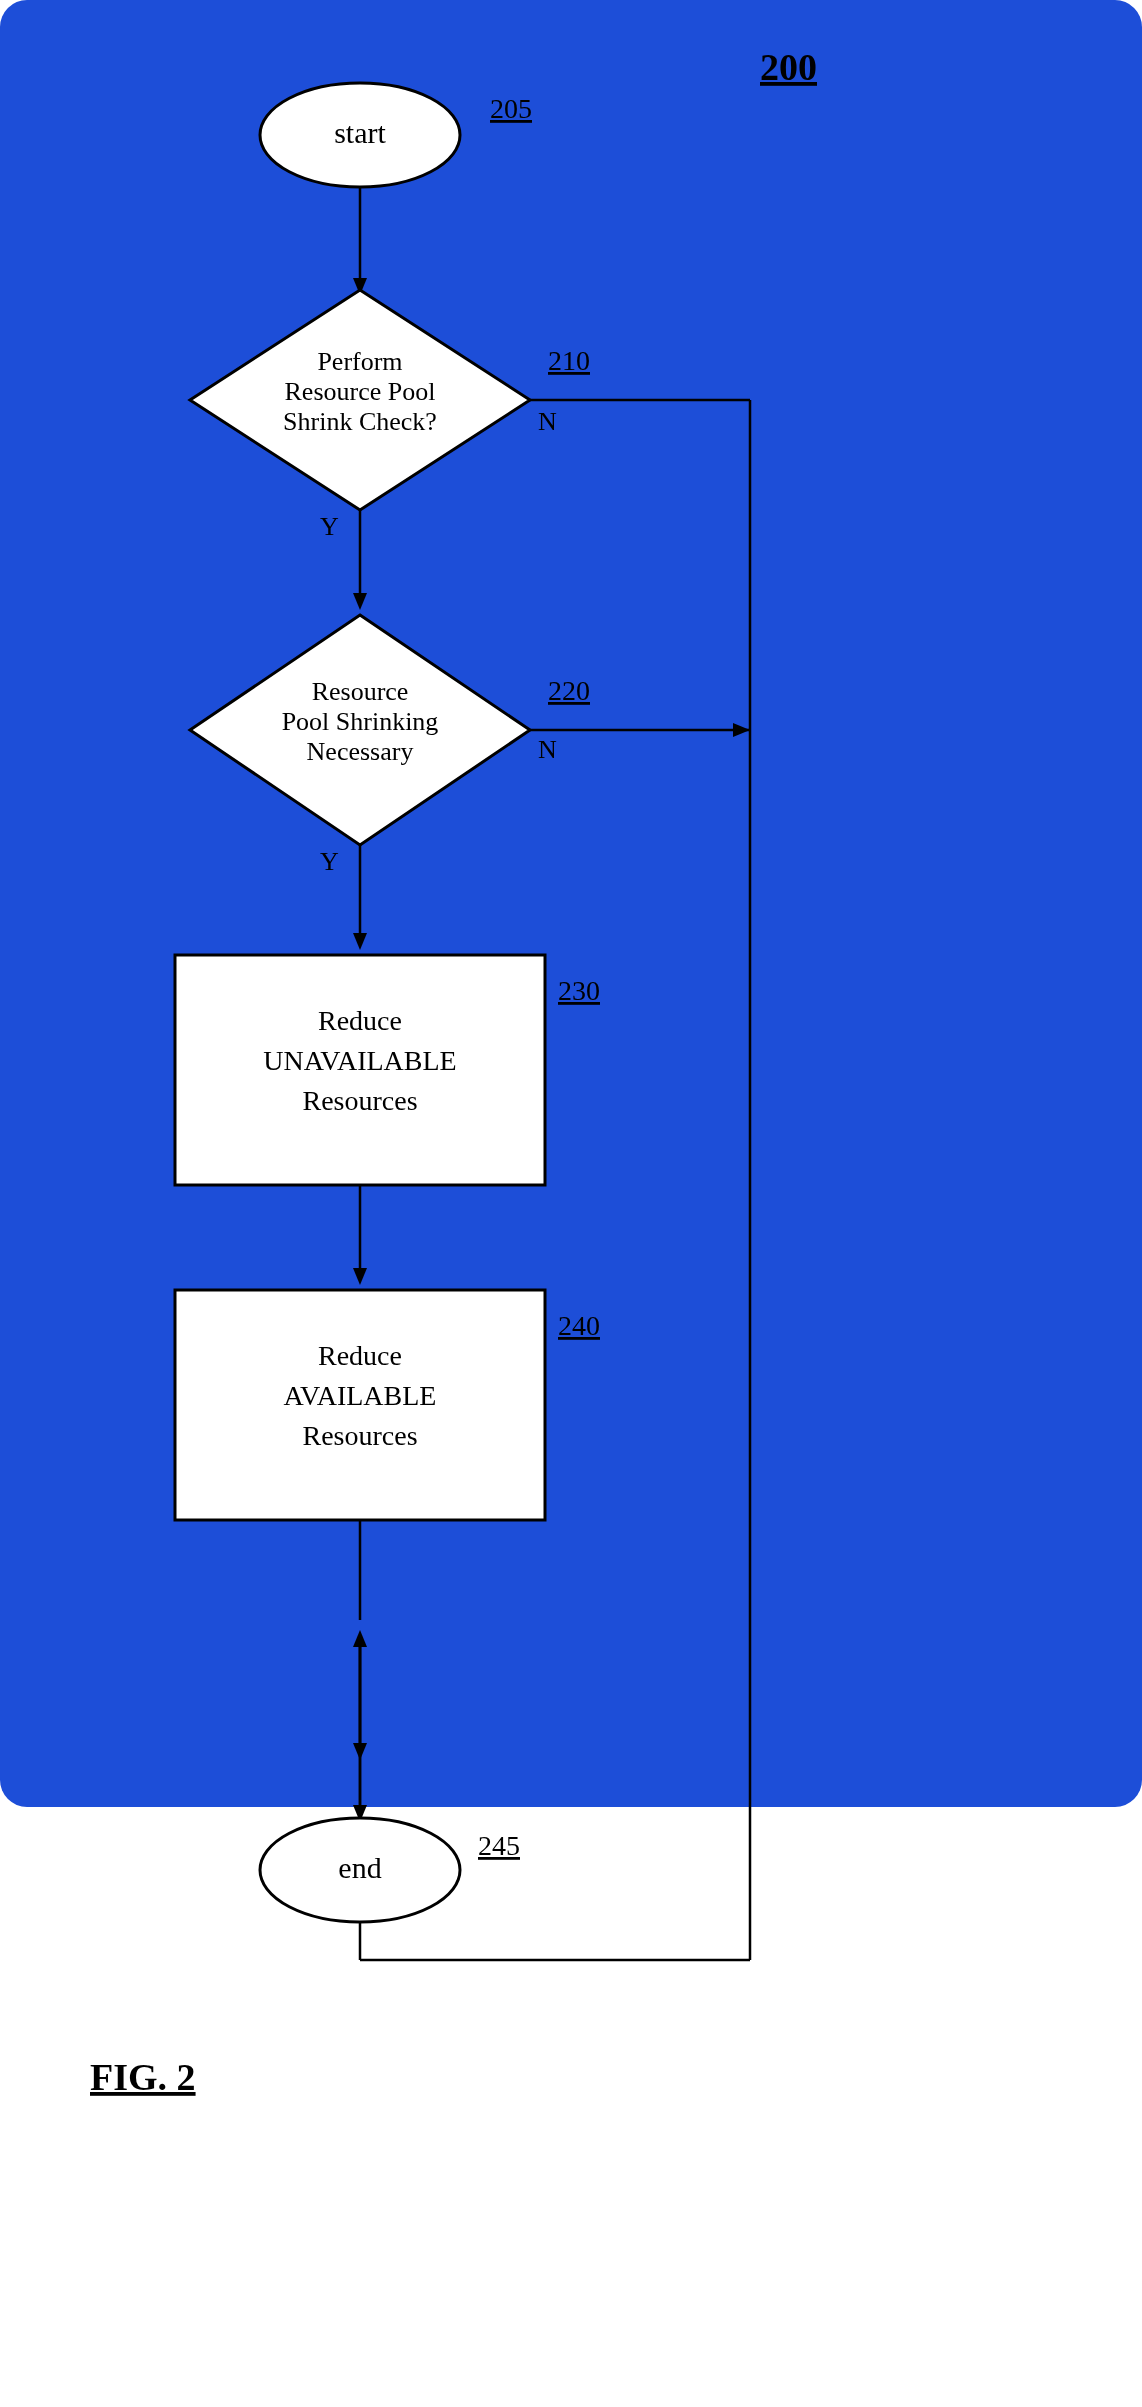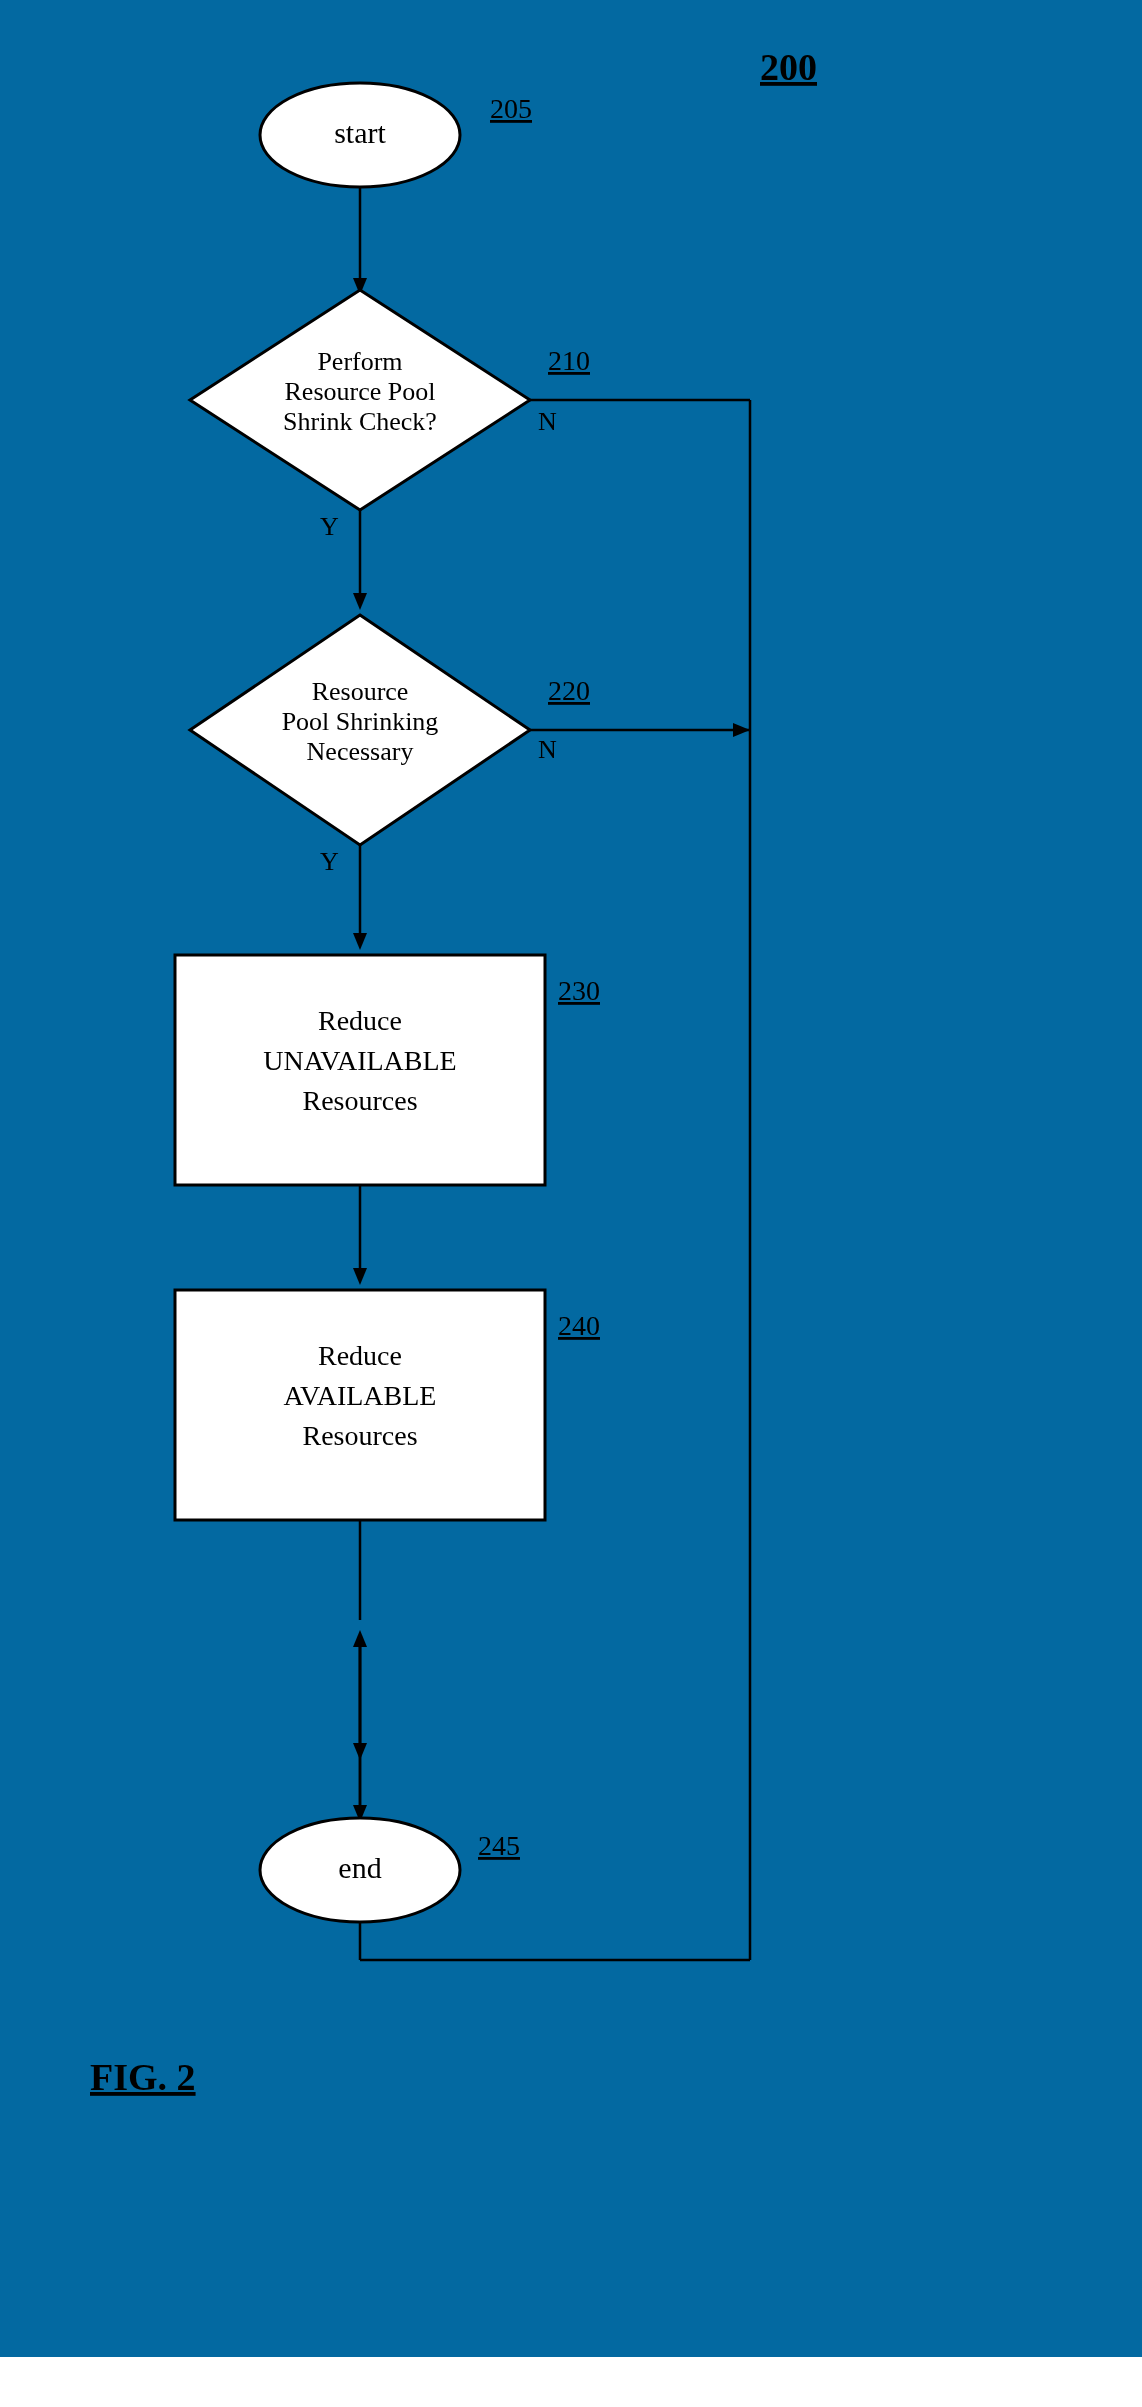--- a/index.html
+++ b/index.html
@@ -8,22 +8,23 @@
       font-family: 'Times New Roman', Times, serif;
       width: 1142px;
       min-height: 2407px;
       position: relative;
       overflow-x: hidden;
     }
 
     .diagram-container {
       position: relative;
       width: 1142px;
-      height: 2357px;
-      background: #0369a1;
+      height: 1807px;
+      background: #1d4ed8;
+      border-radius: 27px;
     }
 
     
     .diagram-svg {
       position: absolute;
       top: 0;
       left: 0;
       width: 1142px;
       height: 2407px;
     }

